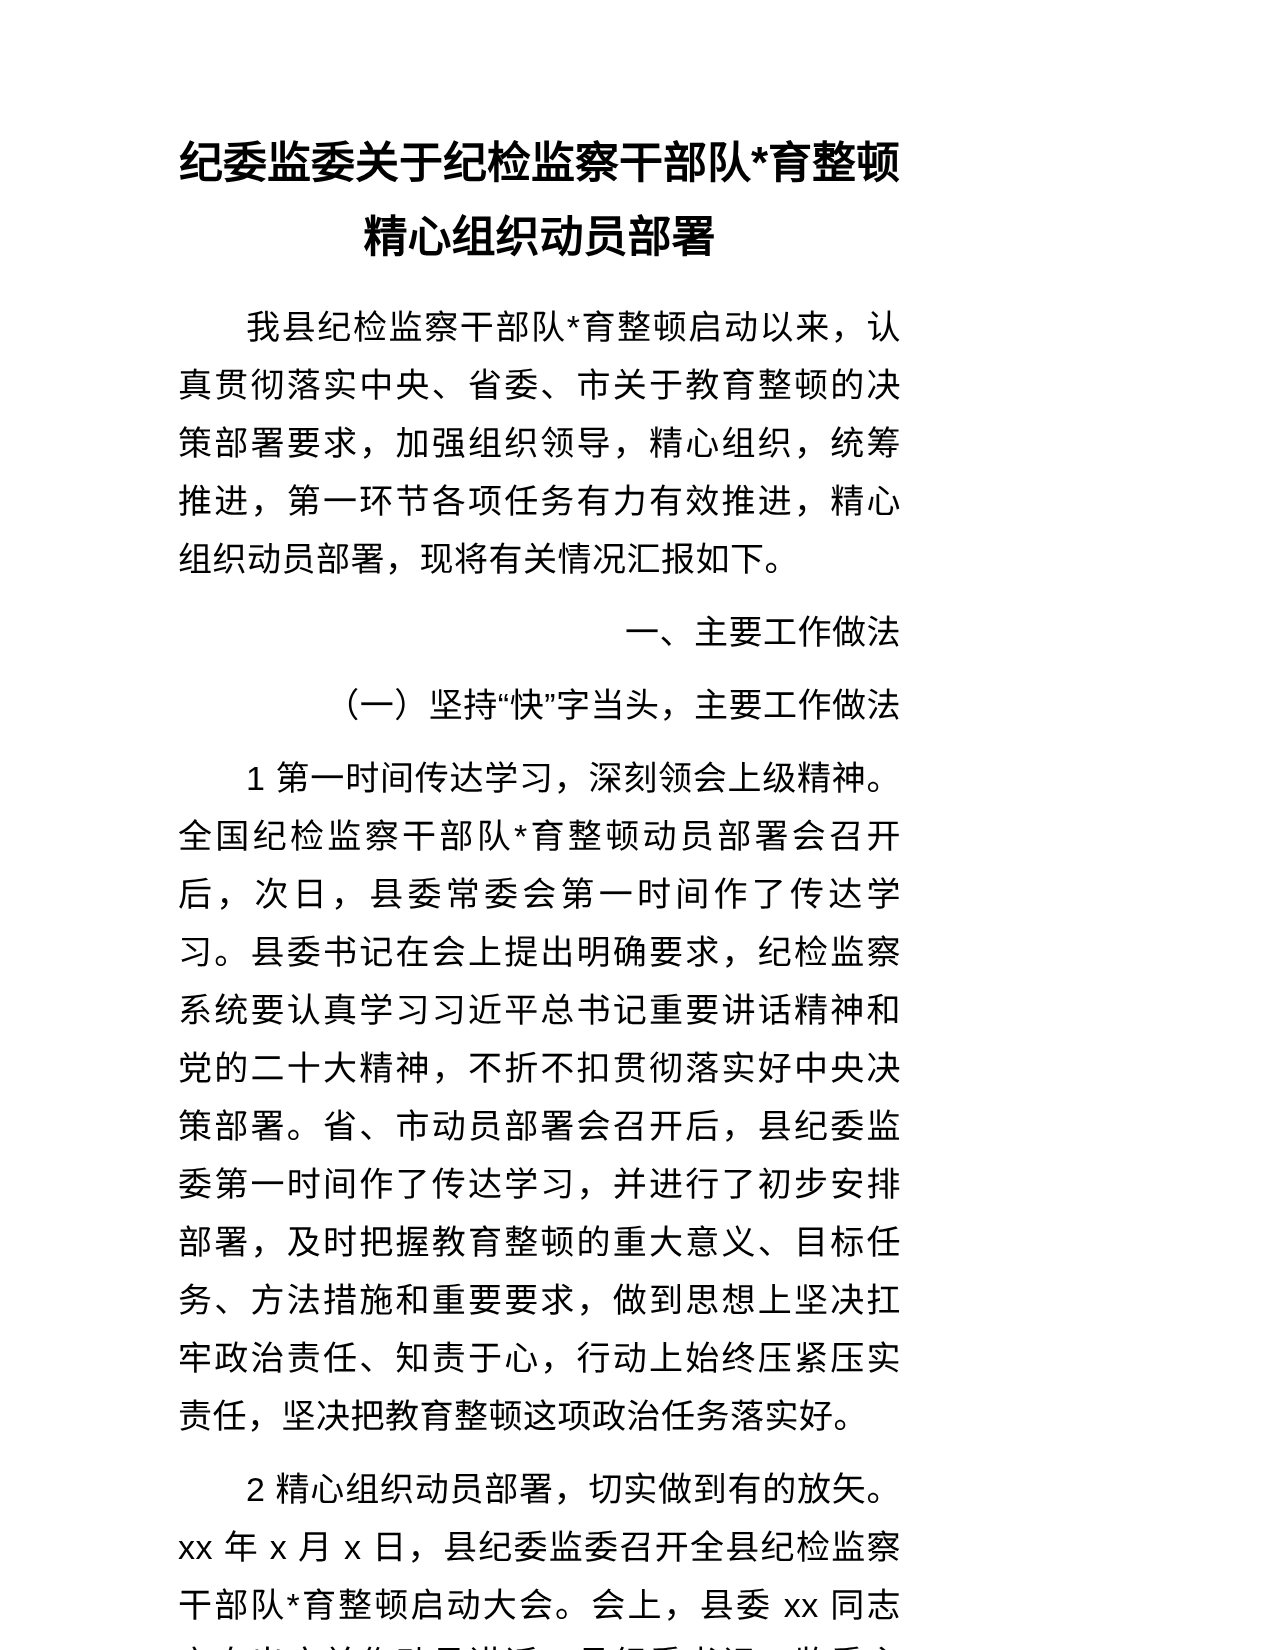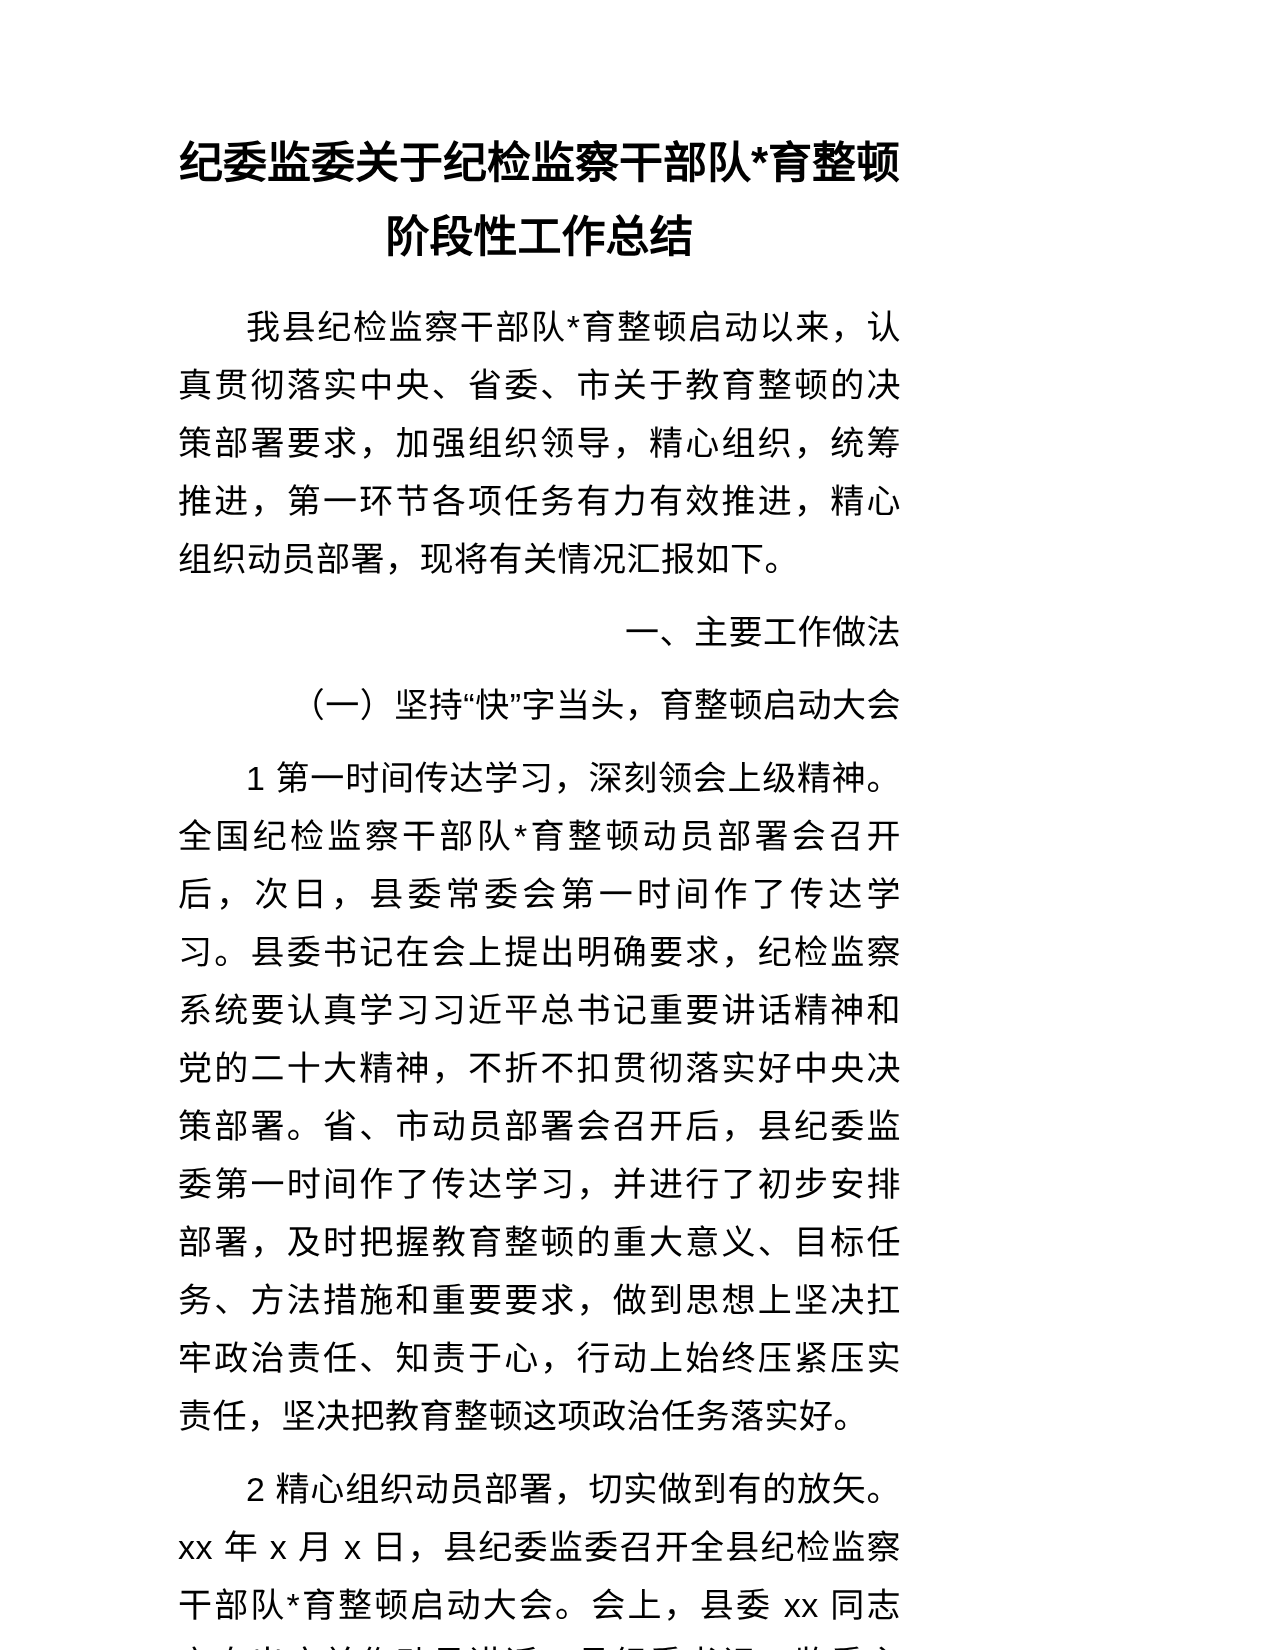--- a/index.html
+++ b/index.html
@@ -44,26 +44,26 @@
     text-align: right;
   }
 </style>
 </head>
 <body>
 
 <div class="page">
 
   <h1 class="doc-title">
     <span class="t-line">纪委监委关于纪检监察干部队*育整顿</span>
-    <span class="t-line">阶段性工作总结</span>
+    <span class="t-line">精心组织动员部署</span>
   </h1>
 
   <p class="para body-text">我县纪检监察干部队*育整顿启动以来，认真贯彻落实中央、省委、市关于教育整顿的决策部署要求，加强组织领导，精心组织，统筹推进，第一环节各项任务有力有效推进，精心组织动员部署，现将有关情况汇报如下。</p>
 
   <p class="para heading-1">一、主要工作做法</p>
 
-  <p class="para heading-2">（一）坚持“快”字当头，育整顿启动大会</p>
+  <p class="para heading-2">（一）坚持“快”字当头，主要工作做法</p>
 
   <p class="para body-text">1 第一时间传达学习，深刻领会上级精神。全国纪检监察干部队*育整顿动员部署会召开后，次日，县委常委会第一时间作了传达学习。县委书记在会上提出明确要求，纪检监察系统要认真学习习近平总书记重要讲话精神和党的二十大精神，不折不扣贯彻落实好中央决策部署。省、市动员部署会召开后，县纪委监委第一时间作了传达学习，并进行了初步安排部署，及时把握教育整顿的重大意义、目标任务、方法措施和重要要求，做到思想上坚决扛牢政治责任、知责于心，行动上始终压紧压实责任，坚决把教育整顿这项政治任务落实好。</p>
 
   <p class="para body-text">2 精心组织动员部署，切实做到有的放矢。xx 年 x 月 x 日，县纪委监委召开全县纪检监察干部队*育整顿启动大会。会上，县委 xx 同志亲自出席并作动员讲话，县纪委书记、监委主任 xx 作工作安排。这次启动会，重点讲清了教育整顿的</p>
 
 </div>
 
 </body></html>

